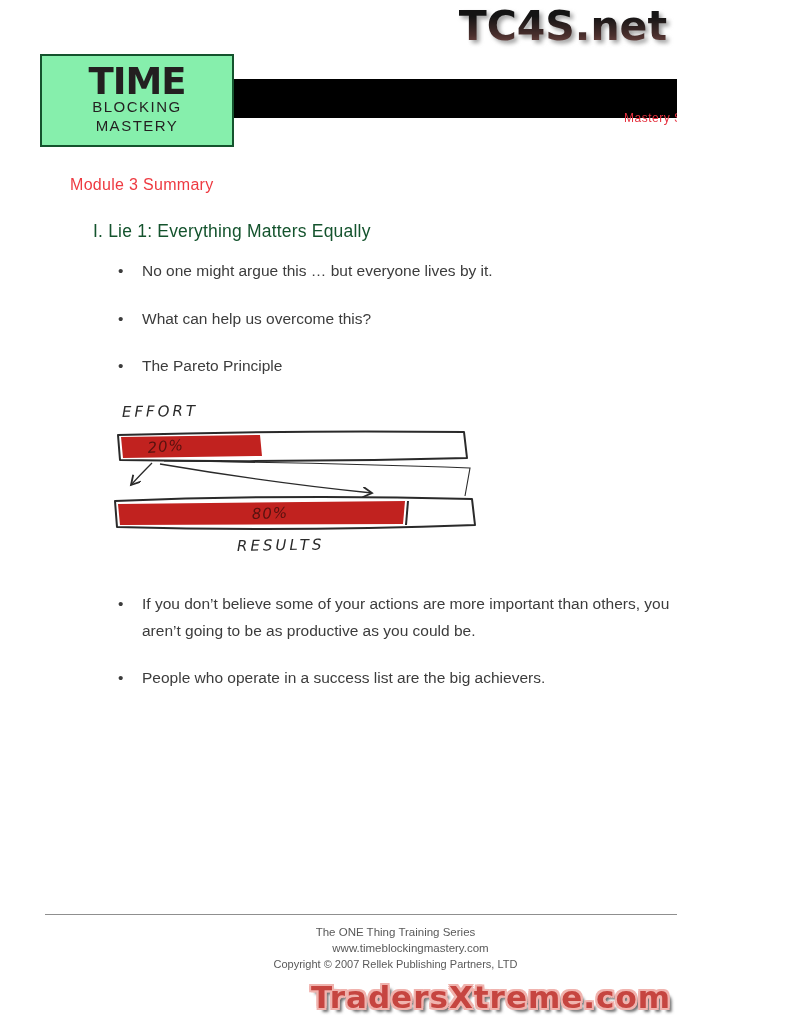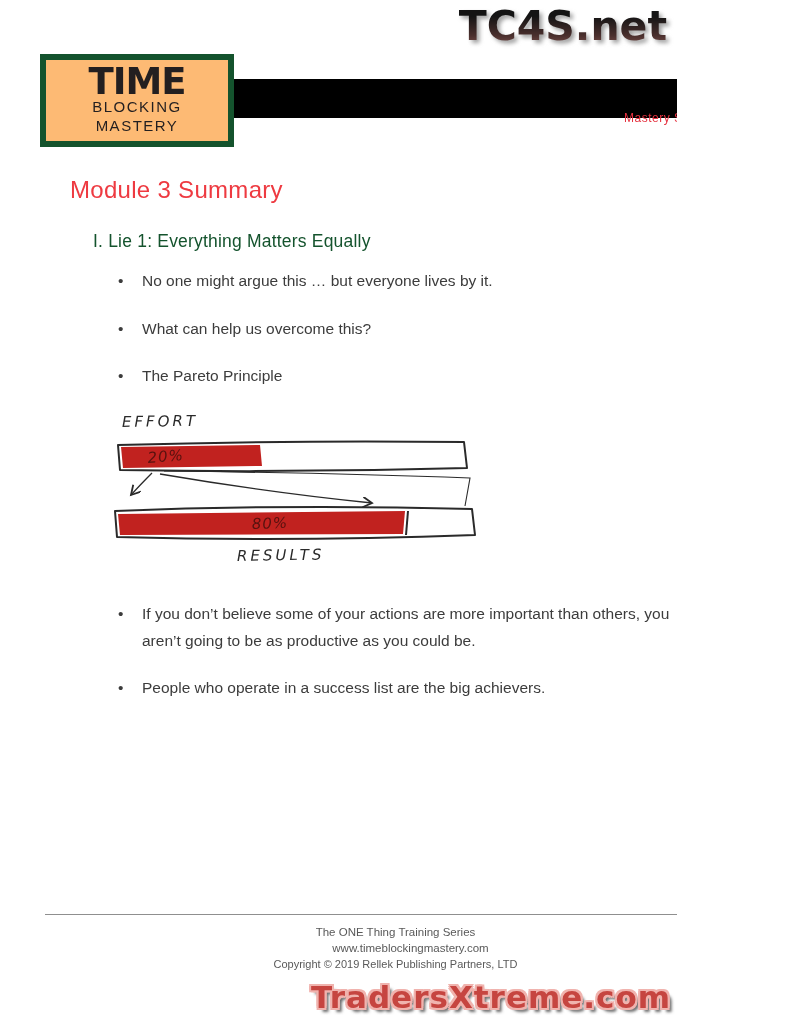--- a/index.html
+++ b/index.html
@@ -21,30 +21,30 @@
 
   
   .banner {
     position:absolute; left:230px; top:79px; width:561px; height:39px;
     background:#000; display:flex; align-items:center; justify-content:flex-end;
     padding-right:80px;
   }
   .banner-label { color:#e5303e; font-size:12px; letter-spacing:.5px;margin-top:39px; }
   .logo-box {
     position:absolute; left:40px; top:54px; width:194px; height:93px;
-    background:#fdba74; border:6px solid #14532d;
+    background:#86efac; border:2px solid #14532d;
     display:flex; flex-direction:column; align-items:center; justify-content:center;
     z-index:2;
   }
   .logo-time { font-family:"DejaVu Sans", sans-serif; font-size:37px; font-weight:800; letter-spacing:-1px; line-height:.9; color:#231f20; }
   .logo-sub { font-size:15px; letter-spacing:1.5px; color:#231f20; line-height:1.25; font-weight:500; }
 
   
   .content { position:absolute; left:70px; top:176px; width:660px; }
-  .doc-title { color:#ee3a41; font-size:24px; font-weight:500; letter-spacing:.3px; margin-bottom:27px; }
+  .doc-title { color:#ee3a41; font-size:16px; font-weight:500; letter-spacing:.3px; margin-bottom:27px; }
   .section-heading { color:#14532d; font-size:17.5px; font-weight:500; letter-spacing:.2px; margin:14px 0 16px 23px; }
 
   ul.bullets { list-style:none; margin-left:48px; }
   ul.bullets li {
     position:relative; padding-left:24px; max-width:588px;
     font-size:15.5px; line-height:1.72; color:#3c3c3c; margin-bottom:21px;
   }
   ul.bullets li::before { content:"•"; position:absolute; left:0; top:0; color:#3c3c3c; }
   ul.bullets.tight li:last-child { }
 
@@ -142,19 +142,19 @@
       <li>If you don’t believe some of your actions are more important than others, you aren’t going to be as productive as you could be.</li>
       <li>People who operate in a success list are the big achievers.</li>
     </ul>
   </div>
 
 
   <div class="footer-rule"></div>
   <div class="footer-text">
     <div class="f1">The ONE Thing Training Series</div>
     <div class="f2">www.timeblockingmastery.com</div>
-    <div class="f3">Copyright © 2019 Rellek Publishing Partners, LTD</div>
+    <div class="f3">Copyright © 2007 Rellek Publishing Partners, LTD</div>
   </div>
   <div class="page-num">1</div>
 
   <div class="traders">TradersXtreme.com</div>
 
 </div>
 
 </body></html>

